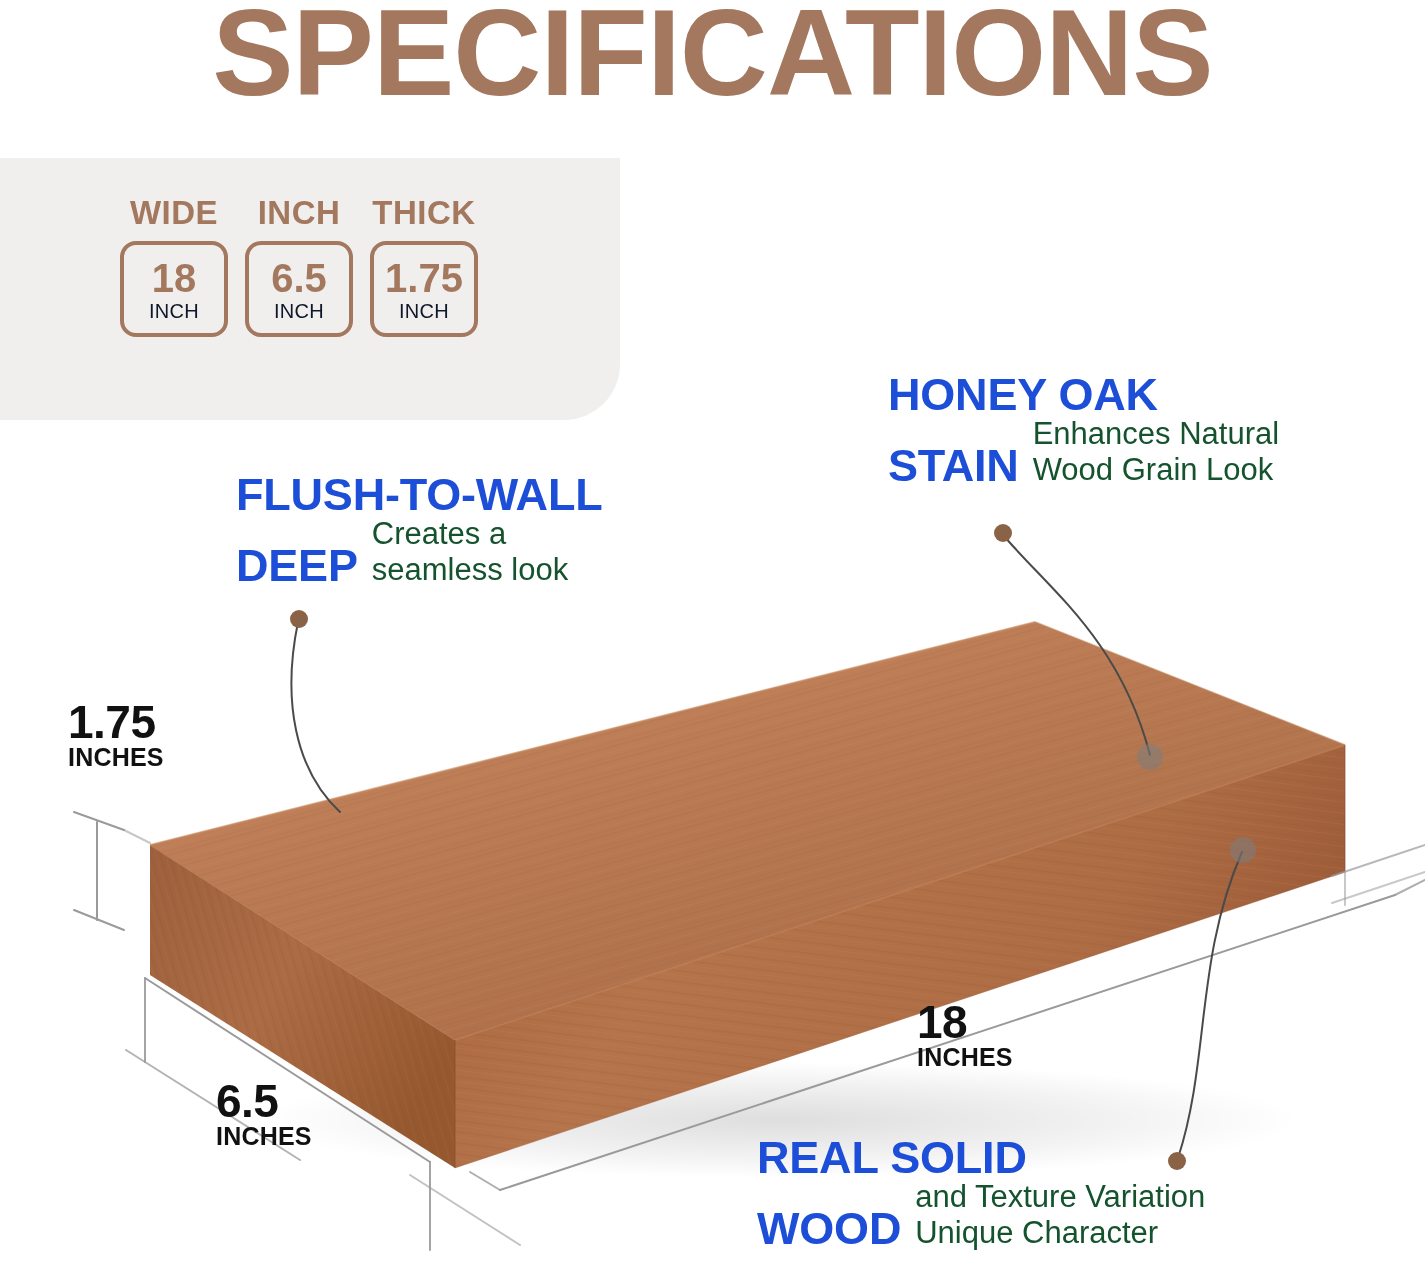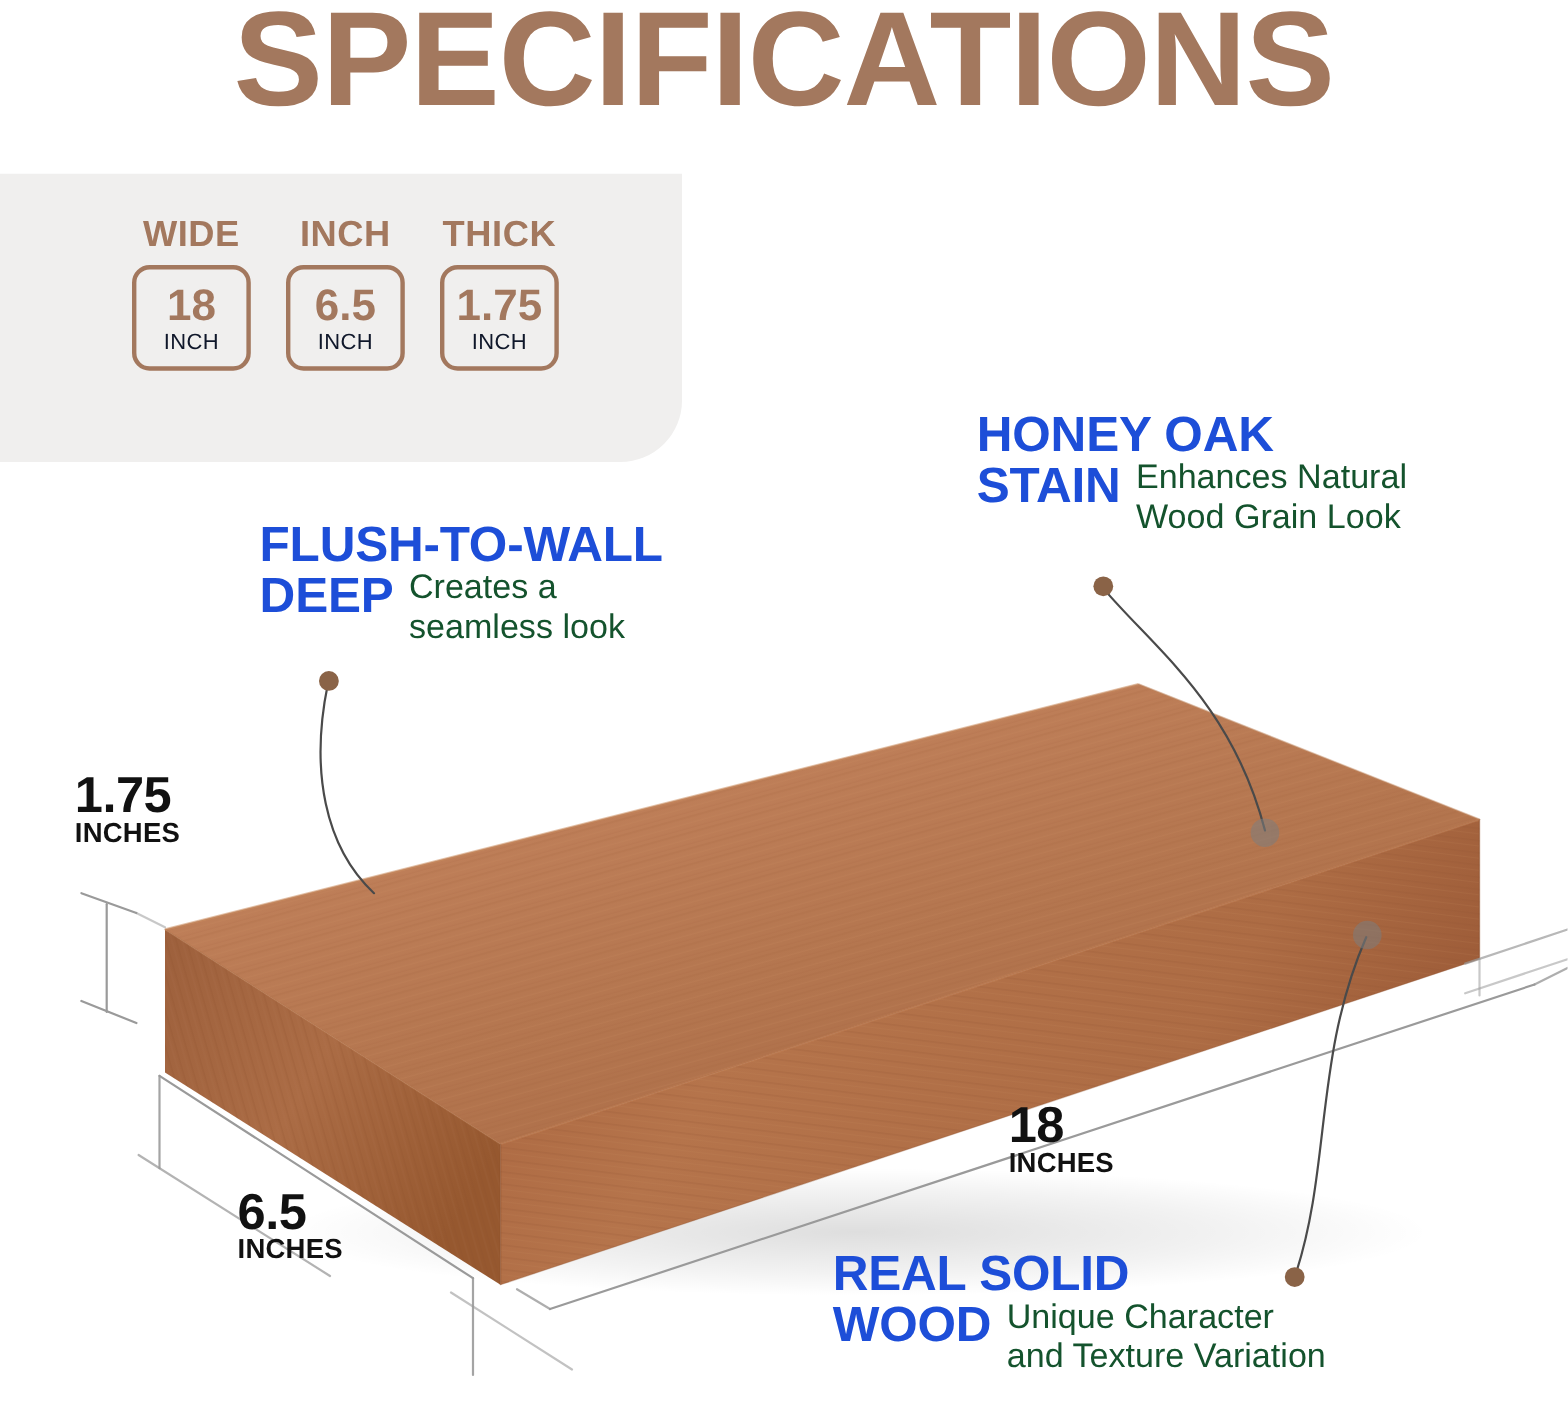--- a/index.html
+++ b/index.html
@@ -23,21 +23,21 @@
   }
 
   
   #spec-panel{
     position:absolute;left:-40px;top:158px;width:660px;height:262px;
     background:#f0efee;
     border-radius:0 0 56px 0;
   }
   #spec-cards{
     position:absolute;left:160px;top:36px;
-    display:flex;gap:32px;
+    display:flex;gap:17px;
   }
   .spec-card{display:flex;flex-direction:column;align-items:center;}
   .spec-card-title{
     font-size:33px;font-weight:700;color:#a3785e;
     letter-spacing:.5px;margin-bottom:9px;
   }
   .spec-box{
     width:108px;height:96px;
     border:4px solid #a3785e;border-radius:16px;
     display:flex;flex-direction:column;align-items:center;justify-content:center;
@@ -48,21 +48,21 @@
 
   
   .callout{position:absolute;}
   .callout .c-head{
     font-size:44px;font-weight:700;color:#1d4ed8;line-height:1.03;
     letter-spacing:-.2px;
   }
   .callout .c-sub{
     font-size:31px;font-weight:400;color:#14532d;line-height:1.14;
   }
-  .cal-inline{display:flex;align-items:flex-start;gap:14px;}
+  .cal-inline{display:flex;align-items:flex-end;gap:14px;}
   .cal-inline .c-sub{position:relative;top:-2px;}
 
   #callout-flush{left:236px;top:472px;}
   #callout-flush .c-head{font-size:45px;}
   #callout-honey{left:888px;top:372px;}
   #callout-honey .c-head{font-size:45px;}
   #callout-wood{left:757px;top:1135px;}
   #callout-wood .c-head{font-size:45px;}
 
   
@@ -249,22 +249,22 @@
         <div class="c-sub">Wood Grain Look</div>
       </div>
     </div>
   </div>
 
   <div class="callout" id="callout-wood">
     <div class="c-head">REAL SOLID</div>
     <div class="cal-inline">
       <div class="c-head">WOOD</div>
       <div>
+        <div class="c-sub">and Texture Variation</div>
         <div class="c-sub">Unique Character</div>
-        <div class="c-sub">and Texture Variation</div>
       </div>
     </div>
   </div>
 
   <div class="dim-label" id="dim-thick">
     <div class="dim-num">1.75</div>
     <div class="dim-unit">INCHES</div>
   </div>
 
   <div class="dim-label" id="dim-deep">

